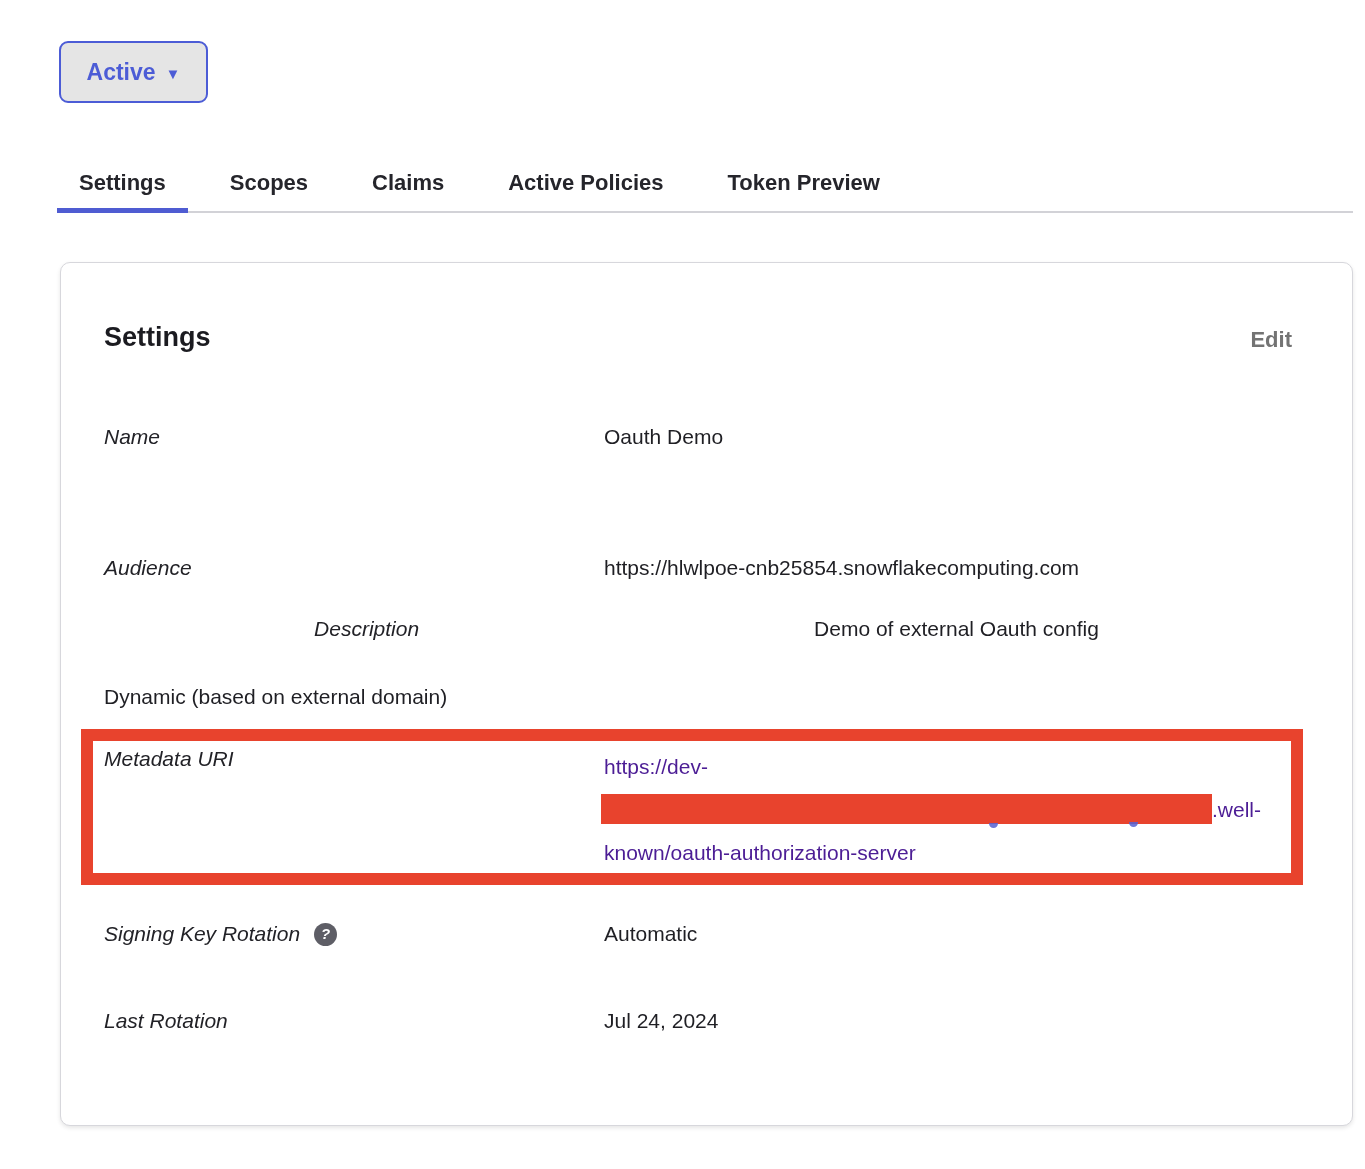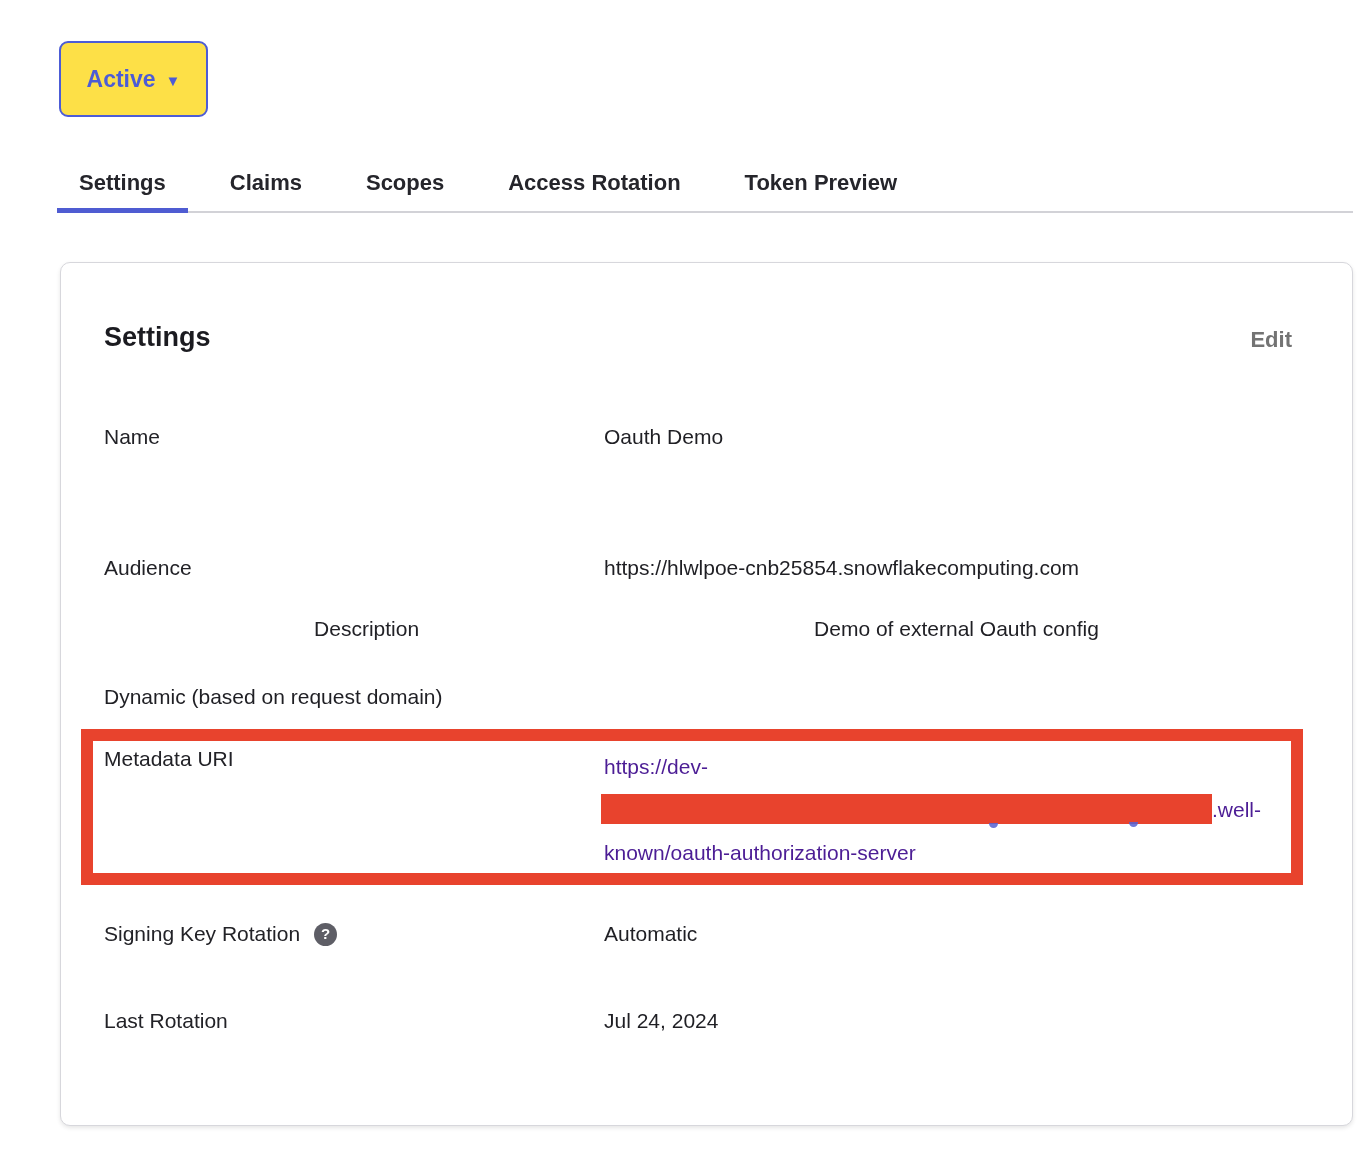--- a/index.html
+++ b/index.html
@@ -8,23 +8,23 @@
     width:1365px; height:1169px;
     font-family:"Liberation Sans","DejaVu Sans",sans-serif;
     color:#1f1f24;
     position:relative;
     overflow:hidden;
   }
 
   
   .status-btn {
     position:absolute; left:59px; top:41px;
-    height:76px; min-width:149px;
+    height:62px; min-width:149px;
     border:2px solid #4c5cd6; border-radius:9px;
-    background:#fde047; color:#4c5cd6;
+    background:#e5e5e5; color:#4c5cd6;
     display:flex; align-items:center; justify-content:center;
     gap:10px; padding:0 24px;
     font-size:23px; font-weight:700; cursor:pointer;
   }
   .status-btn .caret { font-size:15px; transform:translateY(1px); }
 
   
   .tabs-wrap {
     position:absolute; left:57px; top:158px; right:12px;
     height:55px;
@@ -60,21 +60,21 @@
     text-decoration:none; cursor:pointer;
   }
 
   .row {
     position:absolute; left:43px; right:43px;
     display:flex; align-items:flex-start;
     font-size:21px; line-height:28px;
   }
   .row .label {
     width:500px; flex:0 0 500px; color:#222227;
-    display:flex; align-items:center; gap:14px;
+    display:flex; align-items:center; gap:14px;font-style:italic;
   }
   .row .value { color:#1f1f24; }
 
   .row-name        { top:160px; }
   .row-audience    { top:247px;margin-top:44px; }
   .row-description { top:352px;justify-content:center; }
   .row-issuer      { top:420px; }
   .row-metadata    { top:482px; }
   .row-signing     { top:657px;text-align:center; }
   .row-lastrot     { top:744px; }
@@ -122,27 +122,27 @@
   <span class="caret">▼</span>
 </button>
 
 <div class="tabs-wrap">
   <div class="tab-rule"></div>
   <nav class="tabs">
     <div class="tab active">
       <span>Settings</span>
     </div>
     <div class="tab">
+      <span>Scopes</span>
+    </div>
+    <div class="tab">
       <span>Claims</span>
     </div>
     <div class="tab">
-      <span>Scopes</span>
-    </div>
-    <div class="tab">
-      <span>Access Rotation</span>
+      <span>Active Policies</span>
     </div>
     <div class="tab">
       <span>Token Preview</span>
     </div>
   </nav>
 </div>
 
 <section class="card">
   <h2 class="card-title">Settings</h2>
   <a class="edit-link">Edit</a>
@@ -156,21 +156,21 @@
     <div class="label">Audience</div>
     <div class="value">https://hlwlpoe-cnb25854.snowflakecomputing.com</div>
   </div>
 
   <div class="row row-description">
     <div class="label">Description</div>
     <div class="value">Demo of external Oauth config</div>
   </div>
 
   <div class="row row-issuer">
-    <div class="value">Dynamic (based on request domain)</div>
+    <div class="value">Dynamic (based on external domain)</div>
   </div>
 
   <div class="row row-metadata">
     <div class="label">Metadata URI</div>
     <div class="value">
       <a class="meta-link">
         <span>https://dev-</span><br>
         <span class="redaction-bar"></span><span>.well-</span><br>
         <span>known/oauth-authorization-server</span>
       </a>

